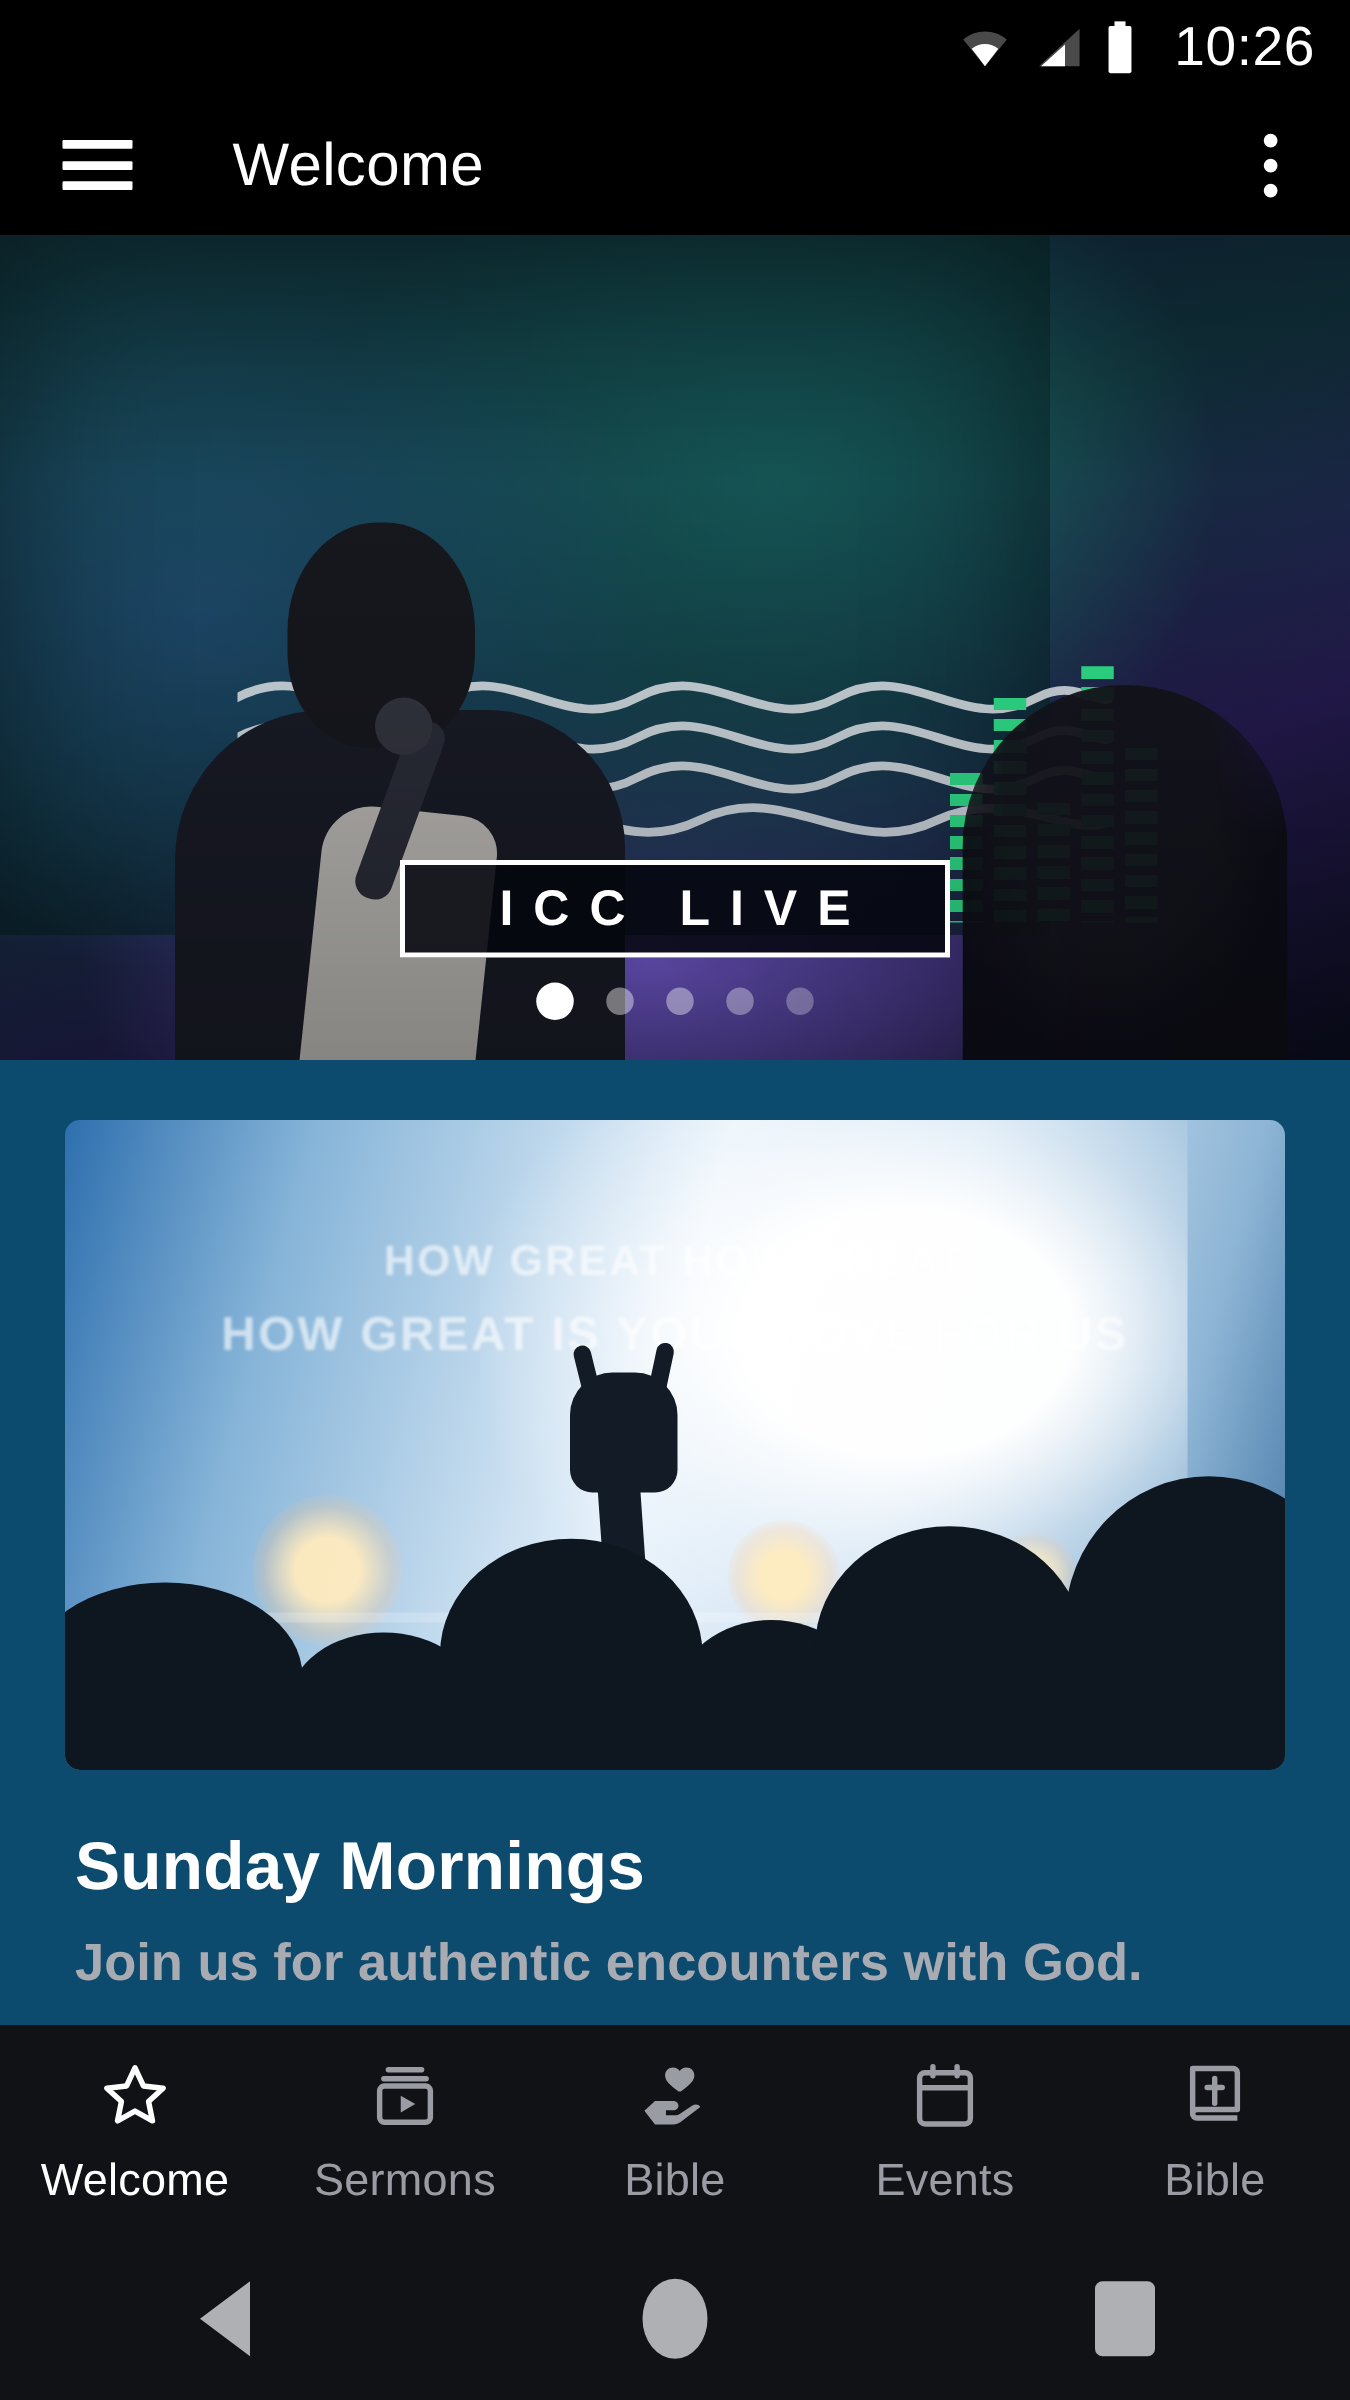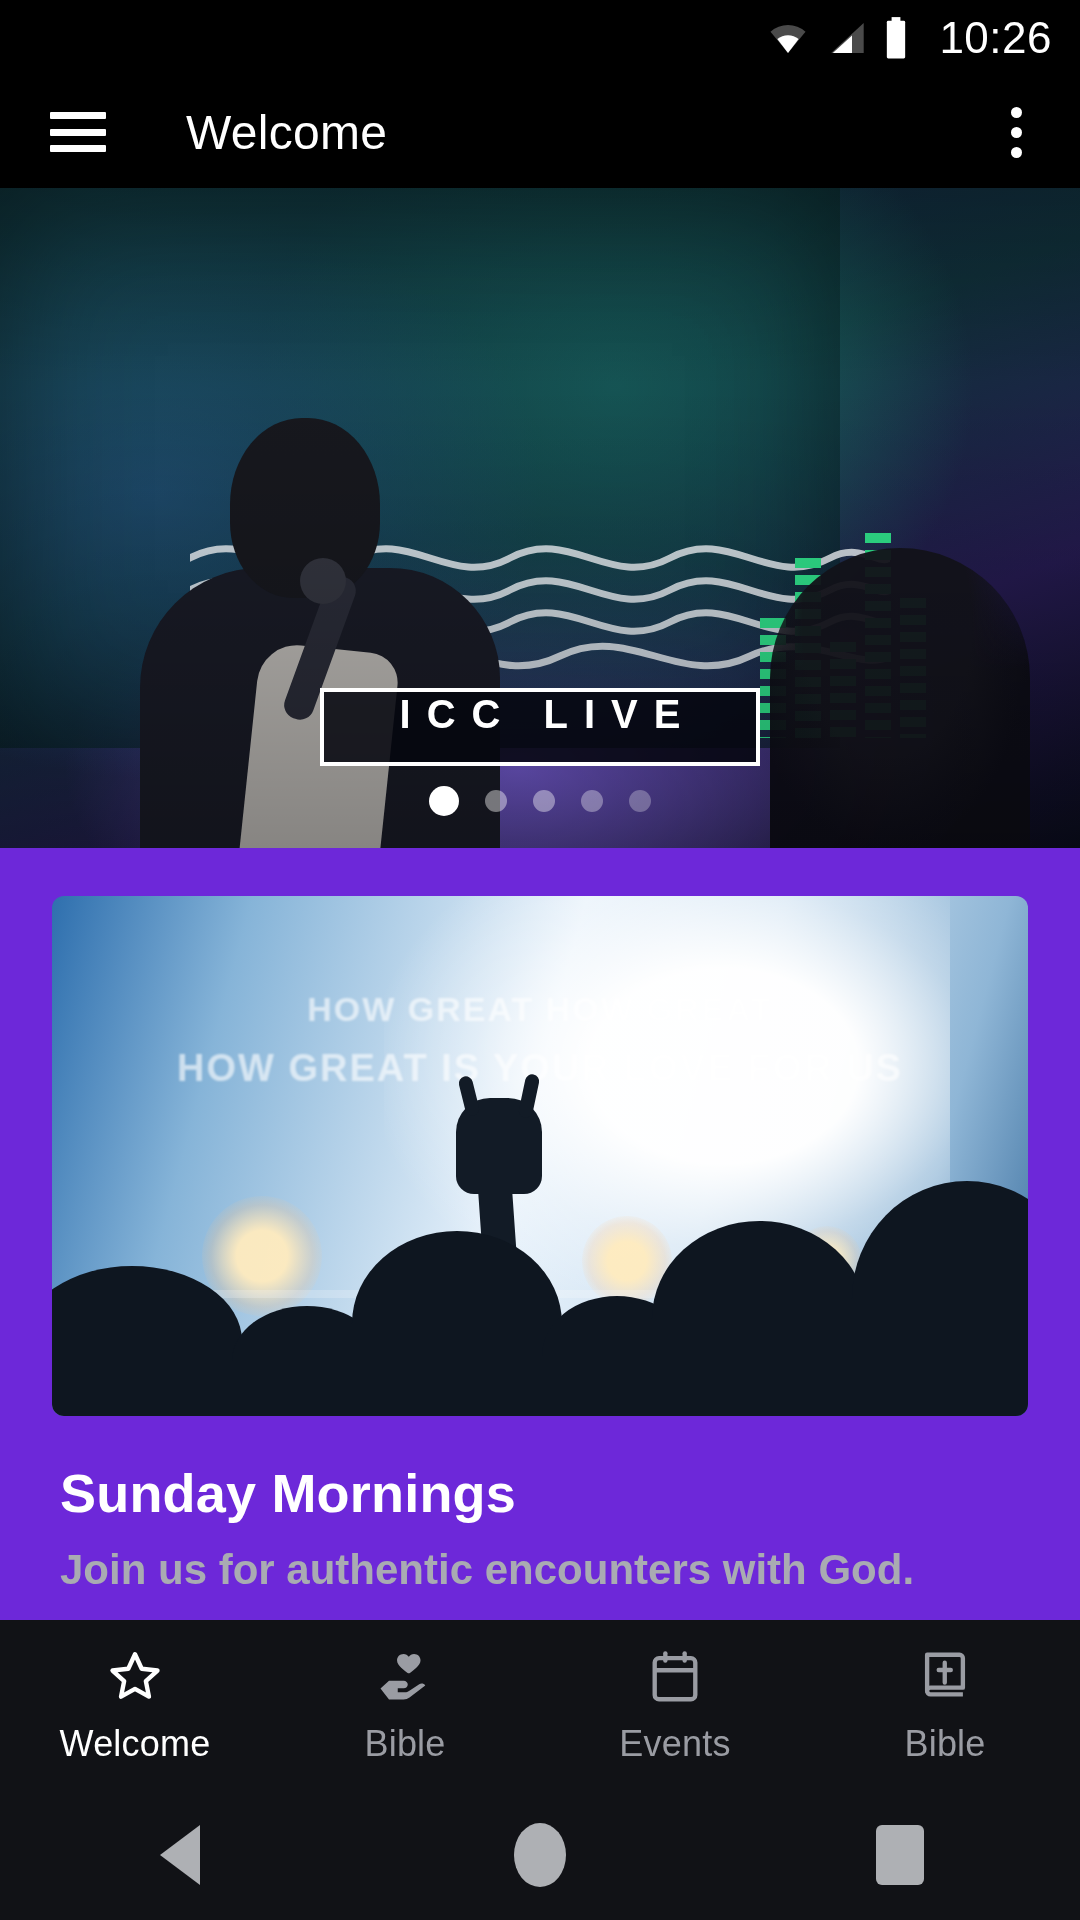--- a/index.html
+++ b/index.html
@@ -64,33 +64,33 @@
   
   .guitarist { position:absolute; right:50px; bottom:0; width:260px; height:300px;
       background:radial-gradient(ellipse at 45% 25%, #14141c 0 42%, rgba(18,18,26,0) 72%),
                  linear-gradient(180deg, rgba(10,10,18,0) 0%, #0d0d16 40%);
       border-radius:130px 130px 0 0; opacity:.95; }
   .hero-vignette { position:absolute; inset:0; background:linear-gradient(180deg, rgba(0,0,0,.25) 0%, rgba(0,0,0,0) 30%, rgba(0,0,0,.28) 100%); }
 
   .hero-logo {
     position:absolute; left:320px; top:500px; width:440px; height:78px;
     border:4px solid #fff; background:rgba(5,6,14,0.86);
-    display:flex; justify-content:center;
+    display:flex; align-items:center; justify-content:center;
   }
   .hero-logo span { color:#fff; font-size:40px; font-weight:700; letter-spacing:16px; padding-left:16px; }
 
   .dots { position:absolute; left:0; right:0; bottom:32px; display:flex; justify-content:center; align-items:center; gap:26px; }
   .dots b { display:block; width:22px; height:22px; border-radius:50%; background:rgba(255,255,255,0.42); }
   .dots b.active { width:30px; height:30px; background:#fff; }
   .dots b.d3 { background:rgba(255,255,255,0.40); }
   .dots b.d4 { background:rgba(255,255,255,0.34); }
   .dots b.d5 { background:rgba(255,255,255,0.28); }
 
   
-  .content { position:absolute; top:848px; left:0; width:1080px; height:772px; background:#6d28d9; }
+  .content { position:absolute; top:848px; left:0; width:1080px; height:772px; background:#0c4a6e; }
   .card-img {
     position:absolute; left:52px; top:48px; width:976px; height:520px; border-radius:12px; overflow:hidden;
     background:linear-gradient(105deg,#2e6fae 0%, #86b4d8 18%, #e8f2fb 48%, #cfe2f2 66%, #8fb6d6 86%, #3a6e9e 100%);
   }
   .card-glow { position:absolute; right:8%; top:-6%; width:58%; height:86%;
       background:radial-gradient(ellipse at 60% 45%, rgba(255,255,255,0.98) 0 28%, rgba(255,255,255,0.35) 52%, rgba(255,255,255,0) 74%); }
   .lyrics { position:absolute; left:0; right:0; top:94px; text-align:center; color:rgba(255,255,255,0.62);
       font-weight:700; letter-spacing:2px; filter:blur(1.2px); }
   .lyrics .l1 { font-size:34px; }
   .lyrics .l2 { font-size:38px; margin-top:18px; }
@@ -236,20 +236,31 @@
 
     <div class="tab active">
       <div class="ti">
         <svg width="62" height="62" viewBox="0 0 24 24" fill="none" stroke="#ffffff" stroke-width="1.7" stroke-linejoin="round">
           <path d="M12 3.2 l2.6 5.6 6.1 .7 -4.5 4.1 1.2 6 -5.4-3 -5.4 3 1.2-6 -4.5-4.1 6.1-.7 Z"></path>
         </svg>
       </div>
       <div class="tl">Welcome</div>
     </div>
 
+    <div class="tab">
+      <div class="ti">
+        <svg width="58" height="58" viewBox="0 0 24 24" fill="none" stroke="#9a9ca3" stroke-width="1.8">
+          <line x1="6.5" y1="3.2" x2="17.5" y2="3.2" stroke-linecap="round"></line>
+          <line x1="5" y1="6.2" x2="19" y2="6.2" stroke-linecap="round"></line>
+          <rect x="3.6" y="8.6" width="16.8" height="12" rx="1.6"></rect>
+          <path d="M10.6 11.8 L15.4 14.6 L10.6 17.4 Z" fill="#9a9ca3" stroke="none"></path>
+        </svg>
+      </div>
+      <div class="tl">Sermons</div>
+    </div>
 
     <div class="tab">
       <div class="ti">
         <svg width="60" height="60" viewBox="0 0 24 24" fill="#9a9ca3">
           <path d="M13.4 2.2c-1 0-1.8.5-2.3 1.2-.5-.7-1.3-1.2-2.3-1.2-1.6 0-2.8 1.2-2.8 2.8 0 2.2 3.3 4.4 4.6 5.4.3.2.7.2 1 0 1.3-1 4.6-3.2 4.6-5.4 0-1.6-1.2-2.8-2.8-2.8z" transform="translate(3.3,0.8) scale(0.92)"></path>
           <path d="M2.2 16.6 l3.4-3.1 h5.9 c.9 0 1.6.7 1.6 1.5 0 .8-.7 1.5-1.6 1.5 H9.1 v1.6 h2.9 c.6 0 1.1-.2 1.6-.5 l4.1-2.7 c.8-.5 1.9-.3 2.4.5 l-6.3 4.8 c-.7.5-1.5.8-2.4.8 H5.6 Z"></path>
         </svg>
       </div>
       <div class="tl">Bible</div>
     </div>

